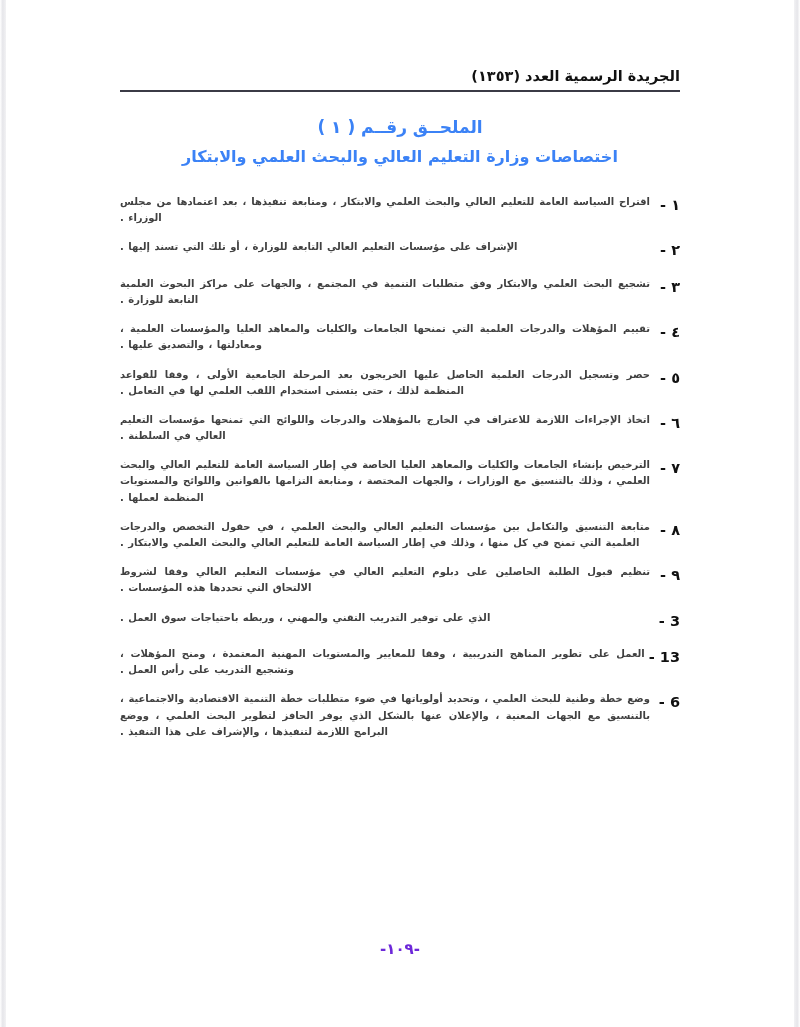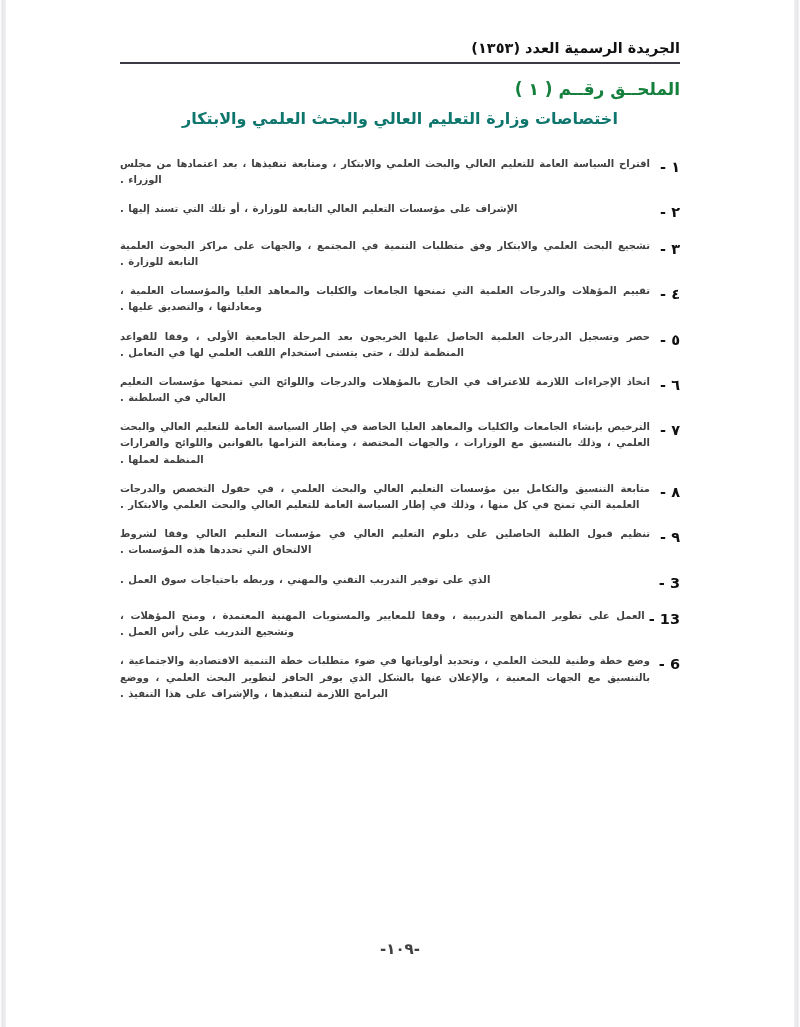--- a/index.html
+++ b/index.html
@@ -35,53 +35,54 @@
     position: absolute;
     top: 0;
     right: 120px;   
     left: 120px;    
     direction: rtl;
     text-align: right;
   }
 
   
   .running-head {
-    margin-top: 40px;
+    margin-top: 68px;
     font-size: 14.5px;
     font-weight: bold;
     color: #111111;
     letter-spacing: 0.2px;
     text-align: right;
     line-height: 1.2;
     white-space: nowrap;
   }
 
   .head-rule {
     margin-top: 5px;
     height: 2px;
     background: #3b3b46;
     width: 100%;
   }
 
   
   .doc-title {
-    margin-top: 14px;
+    margin-top: 24px;
+    text-align: center;
     font-size: 17px;
     font-weight: bold;
-    color: #15803d;
+    color: #3b82f6;
     letter-spacing: 0.5px;
     line-height: 1.35;
   }
 
   .doc-subtitle {
     margin-top: 7px;
     text-align: center;
     font-size: 16px;
     font-weight: bold;
-    color: #0f766e;
+    color: #3b82f6;
     line-height: 1.35;
   }
 
   
   .clause-list {
     margin-top: 26px;
     list-style: none;
     padding: 0;
   }
 
@@ -117,21 +118,21 @@
 
   
   .folio {
     position: absolute;
     left: 0;
     right: 0;
     top: 940px;
     text-align: center;
     font-size: 15px;
     font-weight: bold;
-    color: #404040;
+    color: #6d28d9;
     letter-spacing: 1px;
   }
 </style>
 </head>
 <body>
 
 <div class="page">
 
   <div class="edge-strip left"></div>
   <div class="edge-strip right"></div>
@@ -173,21 +174,21 @@
         <div class="clause-text">حصر وتسجيل الدرجات العلمية الحاصل عليها الخريجون بعد المرحلة الجامعية الأولى ، وفقا للقواعد المنظمة لذلك ، حتى يتسنى استخدام اللقب العلمي لها في التعامل .</div>
       </div>
 
       <div class="clause">
         <div class="clause-num">٦ -</div>
         <div class="clause-text">اتخاذ الإجراءات اللازمة للاعتراف في الخارج بالمؤهلات والدرجات واللوائح التي تمنحها مؤسسات التعليم العالي في السلطنة .</div>
       </div>
 
       <div class="clause">
         <div class="clause-num">٧ -</div>
-        <div class="clause-text">الترخيص بإنشاء الجامعات والكليات والمعاهد العليا الخاصة في إطار السياسة العامة للتعليم العالي والبحث العلمي ، وذلك بالتنسيق مع الوزارات ، والجهات المختصة ، ومتابعة التزامها بالقوانين واللوائح والقرارات المنظمة لعملها .</div>
+        <div class="clause-text">الترخيص بإنشاء الجامعات والكليات والمعاهد العليا الخاصة في إطار السياسة العامة للتعليم العالي والبحث العلمي ، وذلك بالتنسيق مع الوزارات ، والجهات المختصة ، ومتابعة التزامها بالقوانين واللوائح والمستويات المنظمة لعملها .</div>
       </div>
 
       <div class="clause">
         <div class="clause-num">٨ -</div>
         <div class="clause-text">متابعة التنسيق والتكامل بين مؤسسات التعليم العالي والبحث العلمي ، في حقول التخصص والدرجات العلمية التي تمنح في كل منها ، وذلك في إطار السياسة العامة للتعليم العالي والبحث العلمي والابتكار .</div>
       </div>
 
       <div class="clause">
         <div class="clause-num">٩ -</div>
         <div class="clause-text">تنظيم قبول الطلبة الحاصلين على دبلوم التعليم العالي في مؤسسات التعليم العالي وفقا لشروط الالتحاق التي تحددها هذه المؤسسات .</div>

